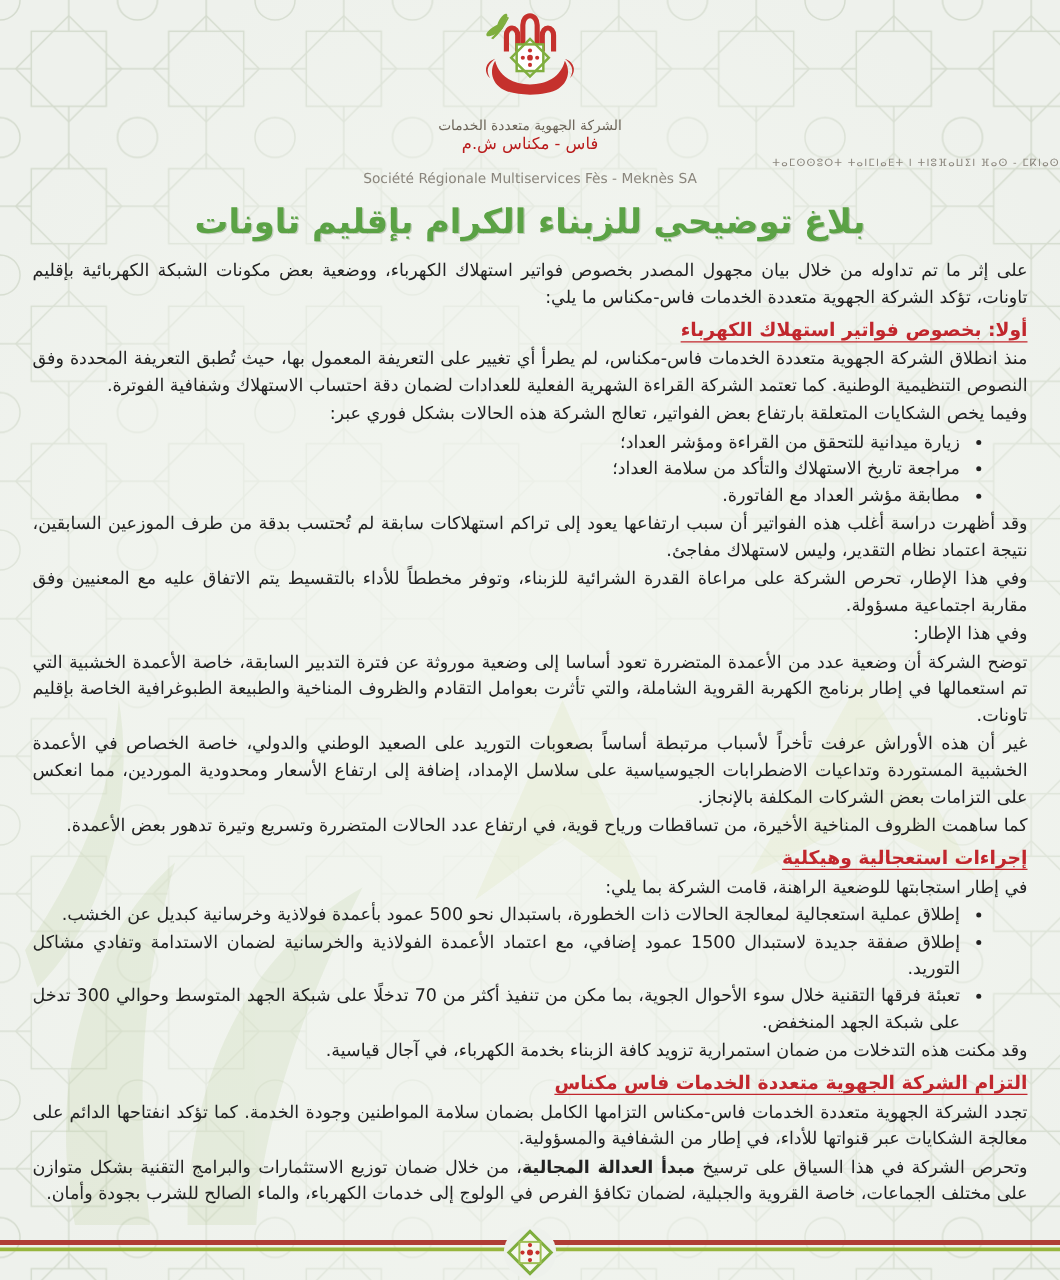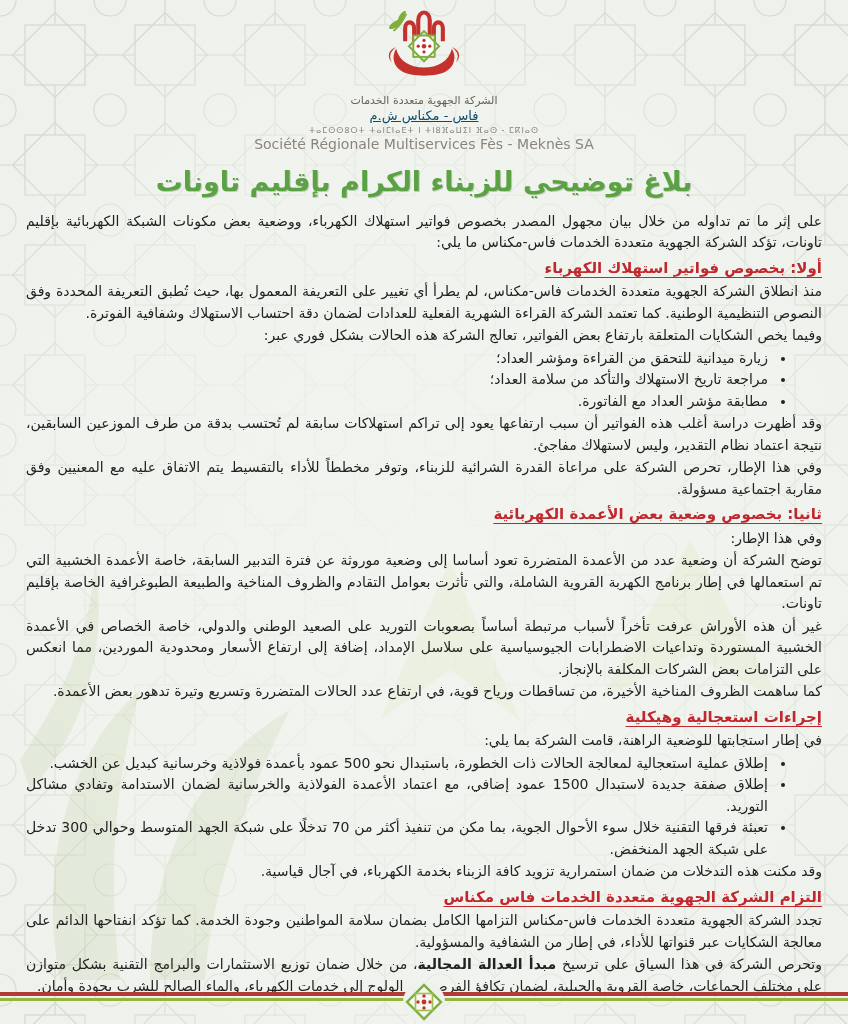--- a/index.html
+++ b/index.html
@@ -22,23 +22,23 @@
     background:var(--page-bg);
     overflow:hidden;
     direction:rtl;
     color:var(--text);
   }
   .bg-layer{position:absolute;inset:0;pointer-events:none;}
   .header{position:relative;text-align:center;padding-top:6px;}
   .logo-wrap{display:inline-block;line-height:0;}
   .company-names{margin-top:2px;line-height:1.25;}
   .name-ar{font-size:11px;color:#6b6357;}
-  .name-ar2{font-size:13px;color:#0c4a6e;text-decoration:underline;}
-  .name-tif{font-size:8px;color:#8a857c;letter-spacing:1px;direction:ltr;margin-top:2px;}
-  .name-fr{font-size:14px;color:#8a857c;direction:ltr;}
+  .name-ar2{font-size:13px;color:#b91c1c;}
+  .name-tif{font-size:8px;color:#8a857c;letter-spacing:1px;direction:ltr;margin-top:2px;text-align:right;}
+  .name-fr{font-size:11px;color:#8a857c;direction:ltr;}
   .doc-title{
     margin:12px 0 14px;
     font-size:27px;font-weight:bold;
     color:var(--title-green);
     text-shadow:1px 1px 0 rgba(60,90,40,0.25);
   }
   .content{
     position:relative;
     padding:0 26px 60px;
     font-size:14px;
@@ -156,21 +156,20 @@
       <h2 class="section-heading">أولا: بخصوص فواتير استهلاك الكهرباء</h2>
       <p class="para"><span>منذ انطلاق الشركة الجهوية متعددة الخدمات فاس-مكناس، لم يطرأ أي تغيير على التعريفة المعمول بها، حيث تُطبق التعريفة المحددة وفق النصوص التنظيمية الوطنية. كما تعتمد الشركة القراءة الشهرية الفعلية للعدادات لضمان دقة احتساب الاستهلاك وشفافية الفوترة.</span></p>
       <p class="para"><span>وفيما يخص الشكايات المتعلقة بارتفاع بعض الفواتير، تعالج الشركة هذه الحالات بشكل فوري عبر:</span></p>
       <ul class="bullets">
         <li><span>زيارة ميدانية للتحقق من القراءة ومؤشر العداد؛</span></li>
         <li><span>مراجعة تاريخ الاستهلاك والتأكد من سلامة العداد؛</span></li>
         <li><span>مطابقة مؤشر العداد مع الفاتورة.</span></li>
       </ul>
       <p class="para"><span>وقد أظهرت دراسة أغلب هذه الفواتير أن سبب ارتفاعها يعود إلى تراكم استهلاكات سابقة لم تُحتسب بدقة من طرف الموزعين السابقين، نتيجة اعتماد نظام التقدير، وليس لاستهلاك مفاجئ.</span></p>
       <p class="para"><span>وفي هذا الإطار، تحرص الشركة على مراعاة القدرة الشرائية للزبناء، وتوفر مخططاً للأداء بالتقسيط يتم الاتفاق عليه مع المعنيين وفق مقاربة اجتماعية مسؤولة.</span></p>
-      <h2 class="section-heading">ثانيا: بخصوص وضعية بعض الأعمدة الكهربائية</h2>
       <p class="para"><span>وفي هذا الإطار:</span></p>
       <p class="para"><span>توضح الشركة أن وضعية عدد من الأعمدة المتضررة تعود أساسا إلى وضعية موروثة عن فترة التدبير السابقة، خاصة الأعمدة الخشبية التي تم استعمالها في إطار برنامج الكهربة القروية الشاملة، والتي تأثرت بعوامل التقادم والظروف المناخية والطبيعة الطبوغرافية الخاصة بإقليم تاونات.</span></p>
       <p class="para"><span>غير أن هذه الأوراش عرفت تأخراً لأسباب مرتبطة أساساً بصعوبات التوريد على الصعيد الوطني والدولي، خاصة الخصاص في الأعمدة الخشبية المستوردة وتداعيات الاضطرابات الجيوسياسية على سلاسل الإمداد، إضافة إلى ارتفاع الأسعار ومحدودية الموردين، مما انعكس على التزامات بعض الشركات المكلفة بالإنجاز.</span></p>
       <p class="para"><span>كما ساهمت الظروف المناخية الأخيرة، من تساقطات ورياح قوية، في ارتفاع عدد الحالات المتضررة وتسريع وتيرة تدهور بعض الأعمدة.</span></p>
       <h2 class="section-heading">إجراءات استعجالية وهيكلية</h2>
       <p class="para"><span>في إطار استجابتها للوضعية الراهنة، قامت الشركة بما يلي:</span></p>
       <ul class="bullets">
         <li><span>إطلاق عملية استعجالية لمعالجة الحالات ذات الخطورة، باستبدال نحو 500 عمود بأعمدة فولاذية وخرسانية كبديل عن الخشب.</span></li>
         <li><span>إطلاق صفقة جديدة لاستبدال 1500 عمود إضافي، مع اعتماد الأعمدة الفولاذية والخرسانية لضمان الاستدامة وتفادي مشاكل التوريد.</span></li>
         <li><span>تعبئة فرقها التقنية خلال سوء الأحوال الجوية، بما مكن من تنفيذ أكثر من 70 تدخلًا على شبكة الجهد المتوسط وحوالي 300 تدخل على شبكة الجهد المنخفض.</span></li>

